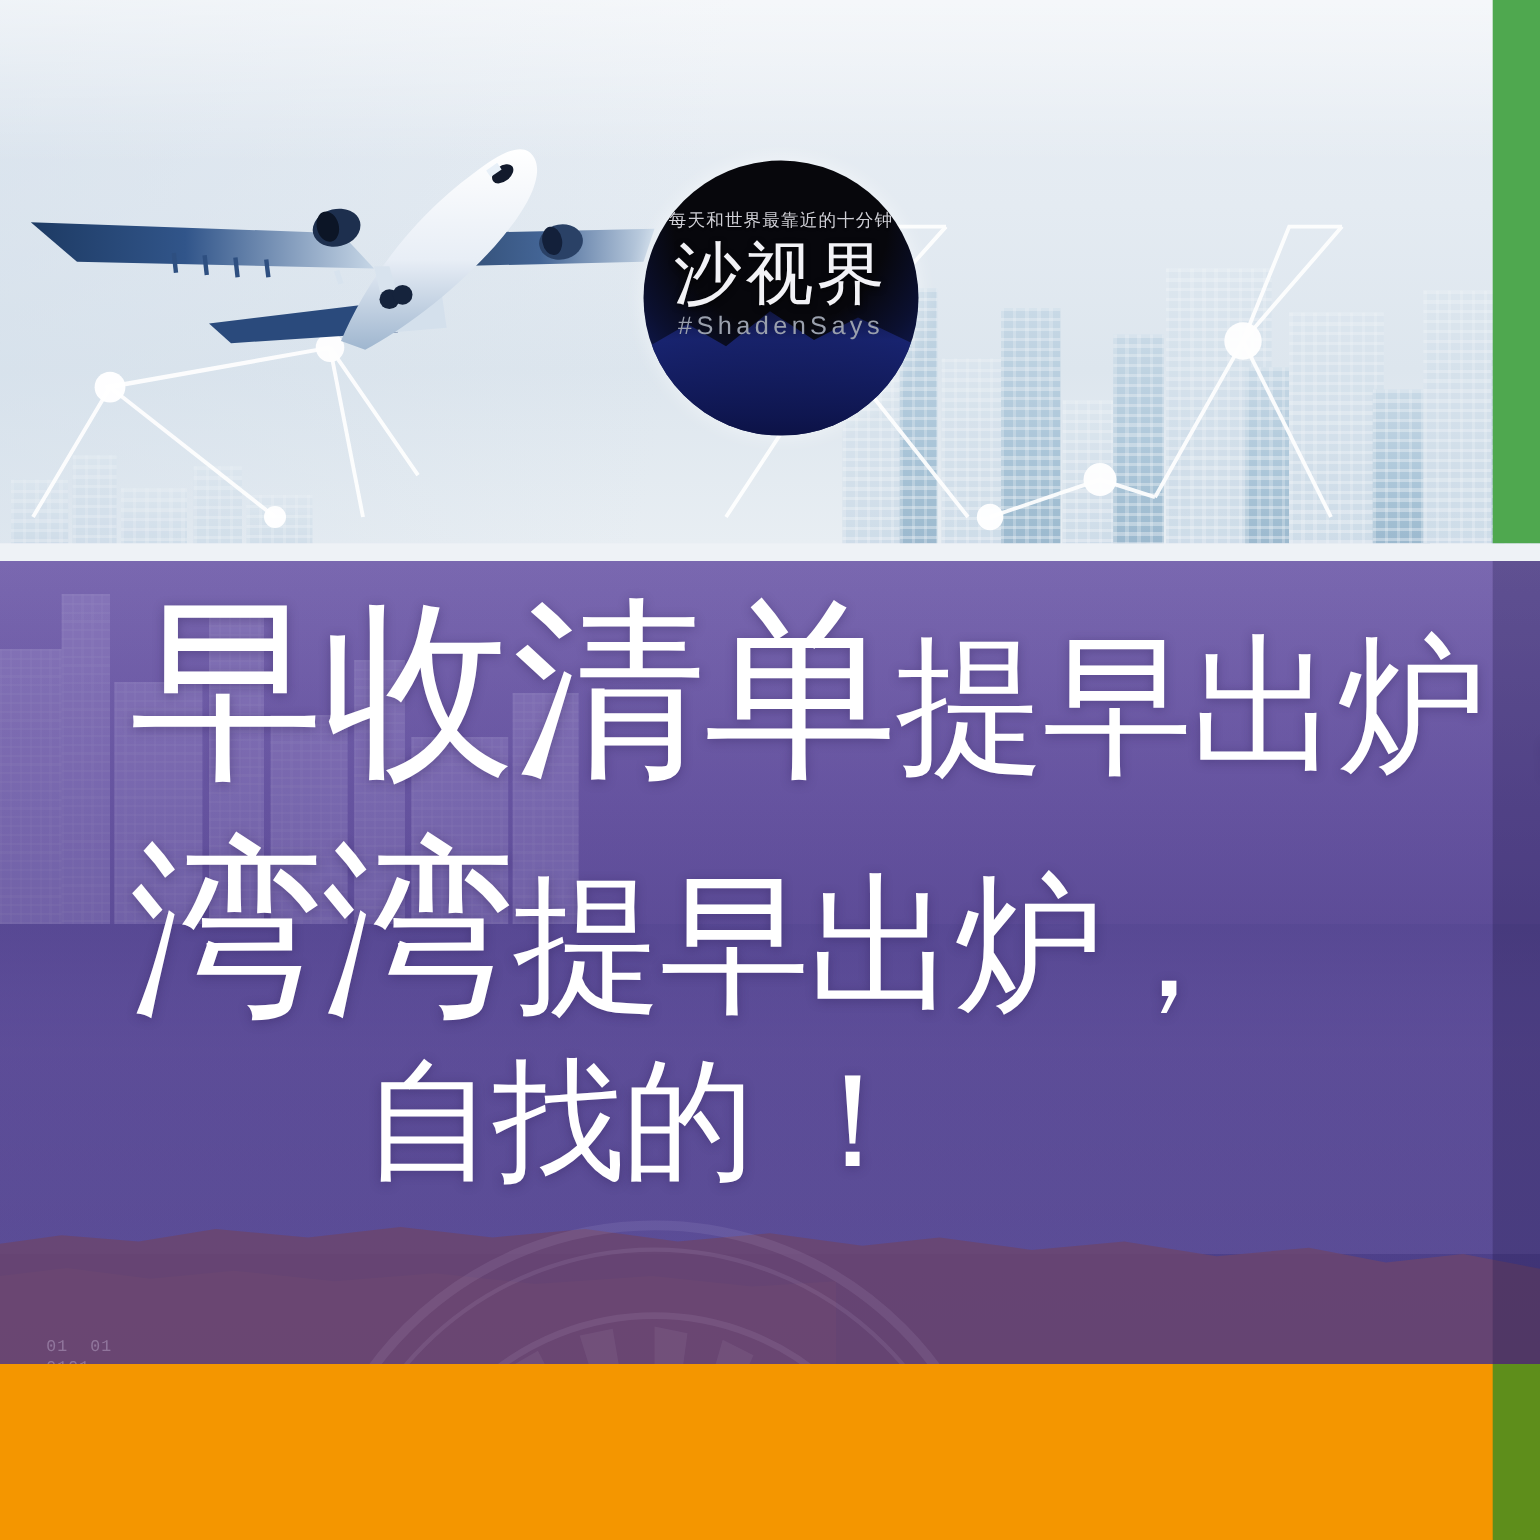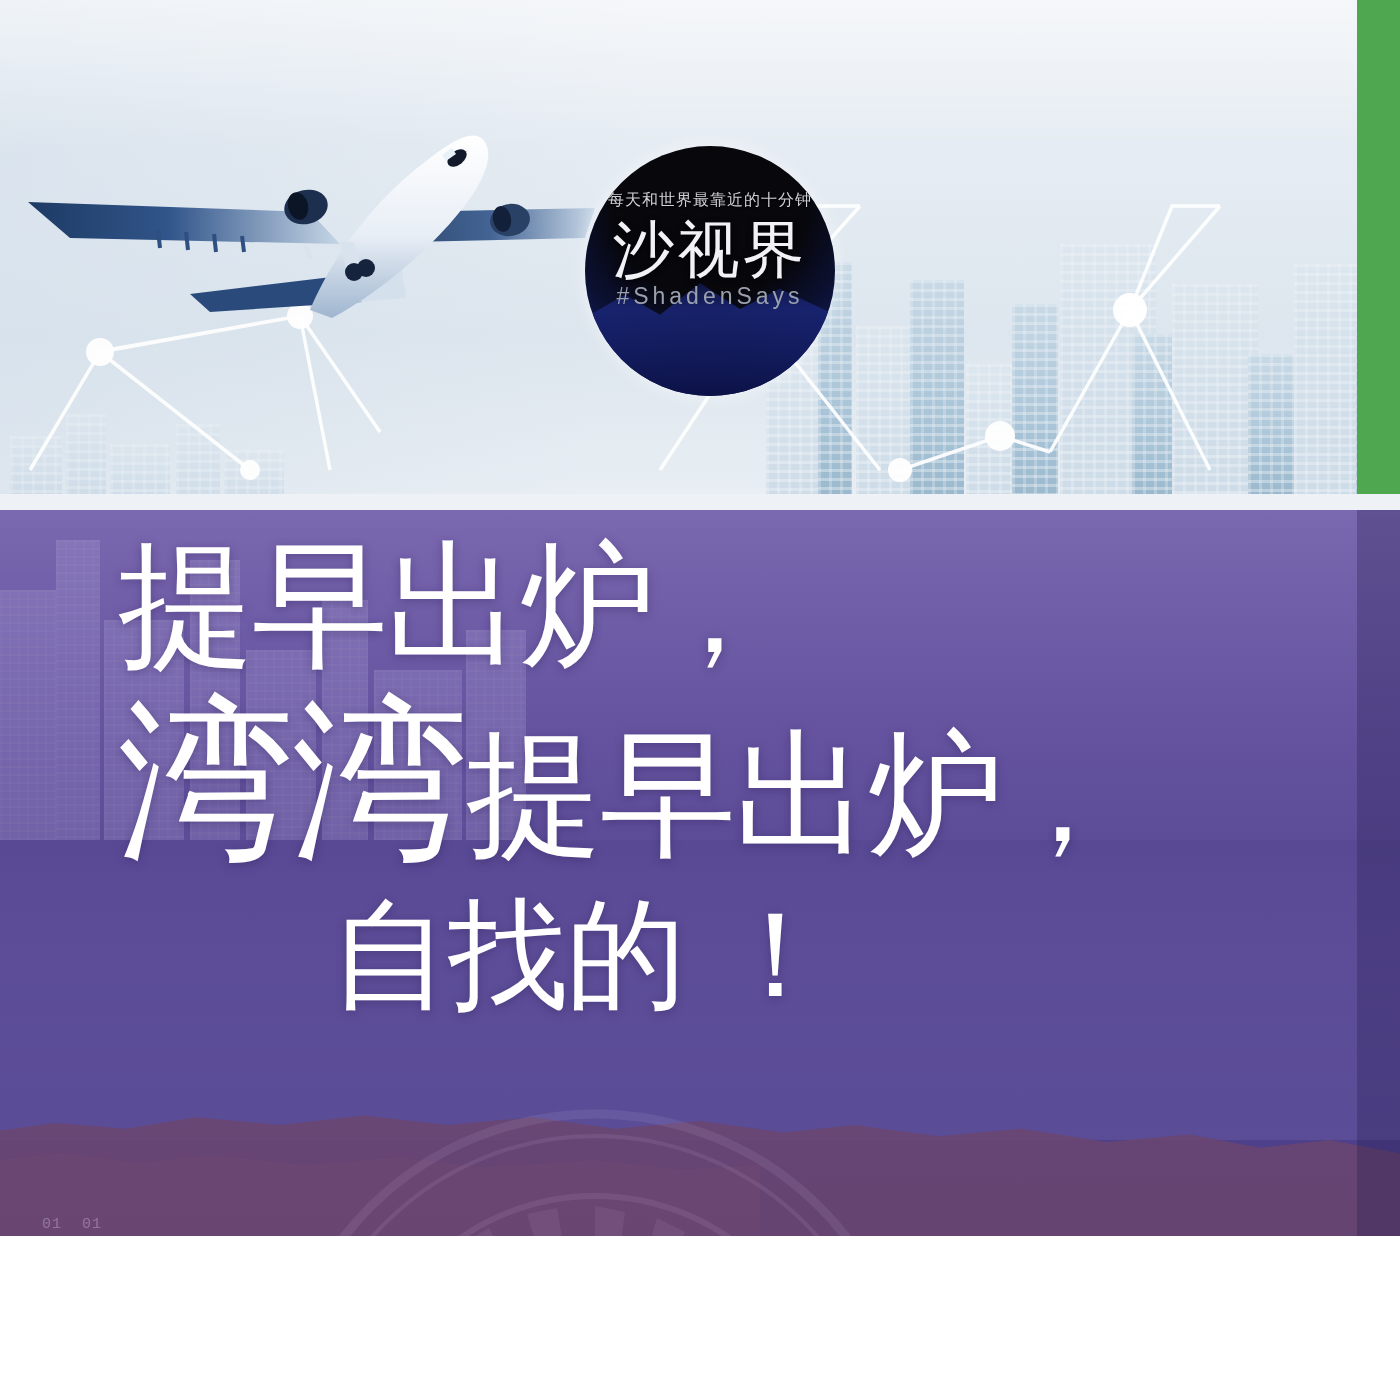--- a/index.html
+++ b/index.html
@@ -1,20 +1,20 @@
 <!DOCTYPE html>
 <html><head>
 <meta charset="utf-8">
 <style>
   html,body{margin:0;padding:0;background:#fff;}
   body{font-family:"Liberation Sans","DejaVu Sans",sans-serif;}
 
   #poster{
     position:relative;
-    width:1400px;height:1236px;
+    width:1400px;height:1400px;
     overflow:hidden;
     background:#eef2f6;
   }
 
   
   .photo-zone{
     position:absolute;left:0;top:0;width:1400px;height:494px;
     overflow:hidden;
     background:
       linear-gradient(180deg,#e9eef4 0%,#e4ebf2 38%,#dde6ee 68%,#e8eef3 100%);
@@ -152,21 +152,21 @@
     padding-top:36px;box-sizing:border-box;
     pointer-events:none;
   }
   .hl-line{
     display:flex;align-items:baseline;
     color:#ffffff;font-weight:400;
     text-shadow:0 2px 10px rgba(40,25,80,.35);
     white-space:nowrap;
   }
   .hl-line.l1{padding-left:118px;}
-  .hl-line.l2{padding-left:118px;margin-top:0;}
+  .hl-line.l2{padding-left:118px;margin-top:20px;}
   .hl-line.l3{padding-left:330px;margin-top:8px;gap:32px;}
   .xl{font-size:176px;line-height:1.12;letter-spacing:-2px;}
   .lg{font-size:136px;line-height:1.12;letter-spacing:-2px;font-family:Liberation Serif, serif;}
   .md{font-size:120px;line-height:1.12;letter-spacing:-2px;}
   .punc{font-size:120px;line-height:1.12;}
 
   
   .bottom-bar{
     position:absolute;left:0;top:1240px;width:1400px;height:160px;
     background:#F49600;
@@ -338,20 +338,21 @@
     <div class="binary bl">01  01
 0101
 01  01
 0101</div>
 
     <div class="p-dark-right"></div>
   </div>
 
   <div class="headline">
     <div class="hl-line l1">
+      <span class="xl">早收清单</span>
       <span class="lg">提早出炉</span>
       <span class="punc">，</span>
     </div>
     <div class="hl-line l2">
       <span class="xl">湾湾</span>
       <span class="lg">提早出炉</span>
       <span class="punc">，</span>
     </div>
     <div class="hl-line l3">
       <span class="md">自找的</span>

